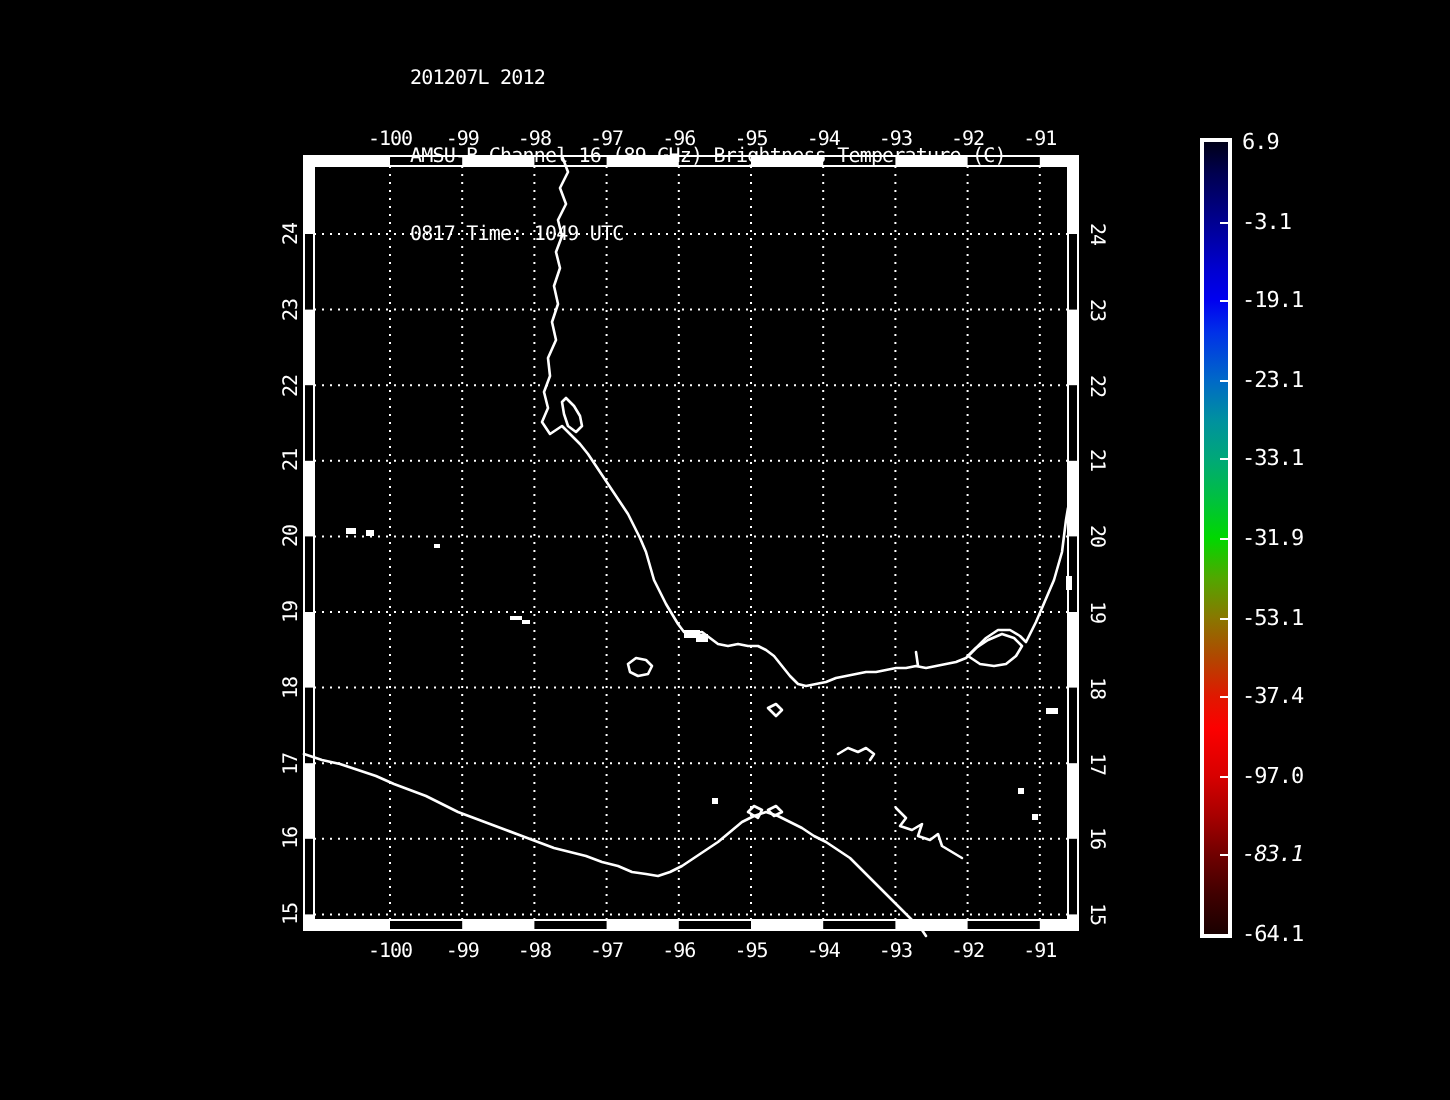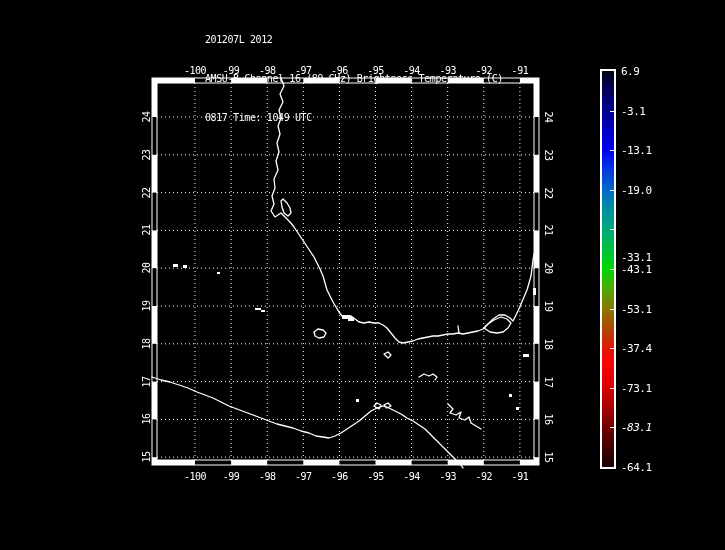--- a/index.html
+++ b/index.html
@@ -172,24 +172,24 @@
       <div class="cb-tick" style="top: 158.4px;"></div>
       <div class="cb-tick" style="top: 198px;"></div>
       <div class="cb-tick" style="top: 237.6px;"></div>
       <div class="cb-tick" style="top: 277.2px;"></div>
       <div class="cb-tick" style="top: 316.8px;"></div>
       <div class="cb-tick" style="top: 356.4px;"></div>
     </div>
   <div id="colorbar-labels">
       <span class="cb-label" style="top: 71px;">6.9</span>
       <span class="cb-label" style="top: 110.6px;">-3.1</span>
-      <span class="cb-label" style="top: 150.2px;">-13.1</span>
-      <span class="cb-label" style="top: 189.8px;">-19.0</span>
-      <span class="cb-label" style="top: 229.4px; margin-top: 28px;">-33.1</span>
-      <span class="cb-label" style="top: 269px;">-43.1</span>
+      <span class="cb-label" style="top: 150.2px;">-19.1</span>
+      <span class="cb-label" style="top: 189.8px;">-23.1</span>
+      <span class="cb-label" style="top: 229.4px;">-33.1</span>
+      <span class="cb-label" style="top: 269px;">-31.9</span>
       <span class="cb-label" style="top: 308.6px; text-align: right;">-53.1</span>
       <span class="cb-label" style="top: 348.2px;">-37.4</span>
-      <span class="cb-label" style="top: 387.8px;">-73.1</span>
+      <span class="cb-label" style="top: 387.8px;">-97.0</span>
       <span class="cb-label" style="top: 427.4px; font-style: italic;">-83.1</span>
       <span class="cb-label" style="top: 467px;">-64.1</span>
     </div>
 
 </div>
 
 </body></html>

